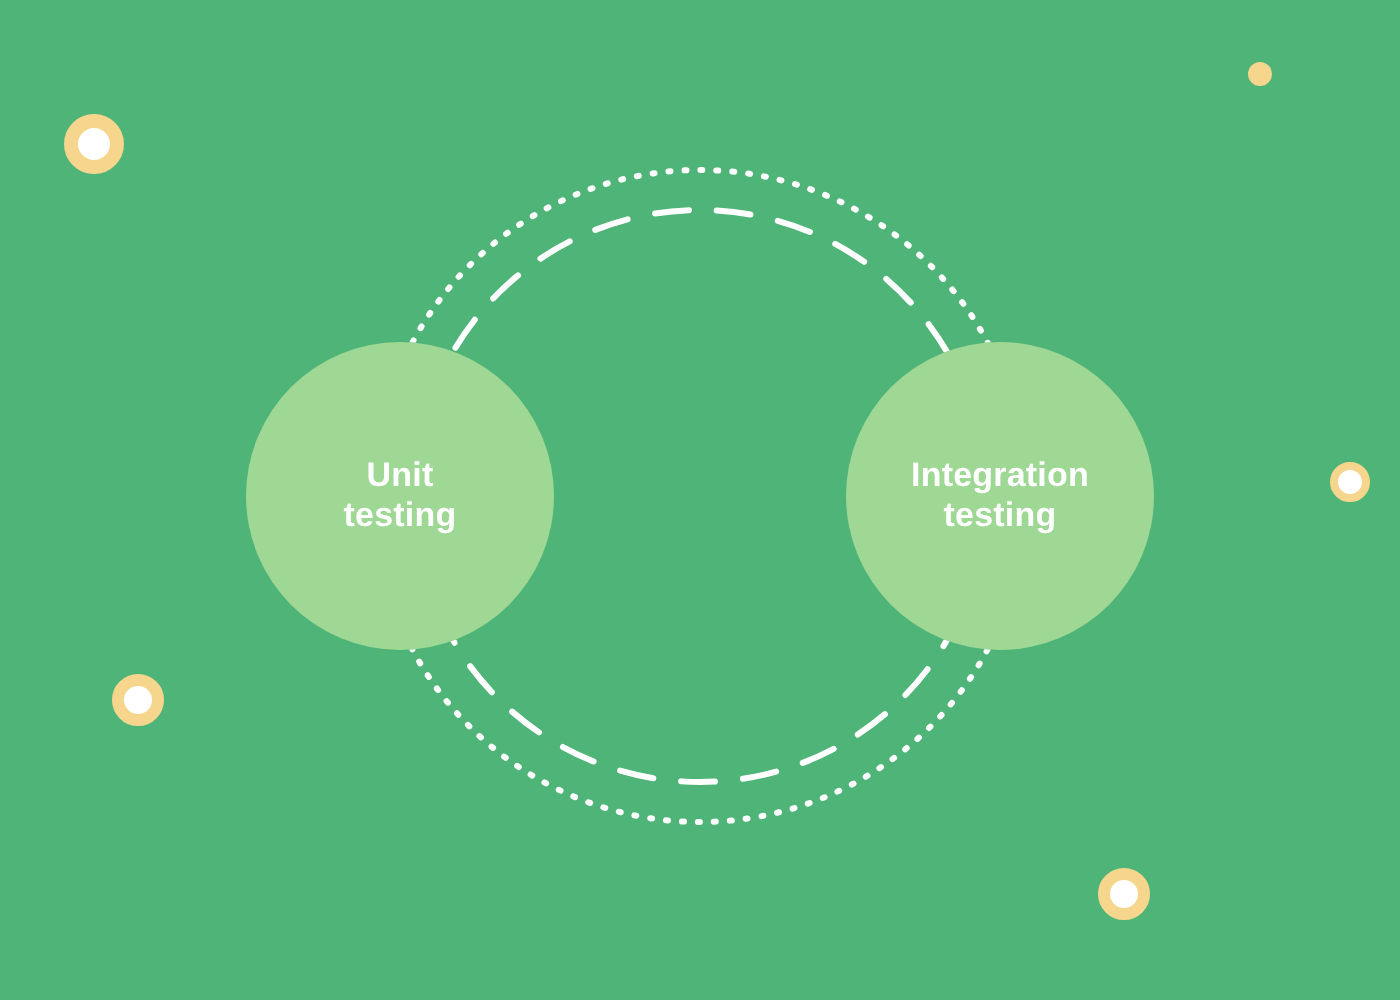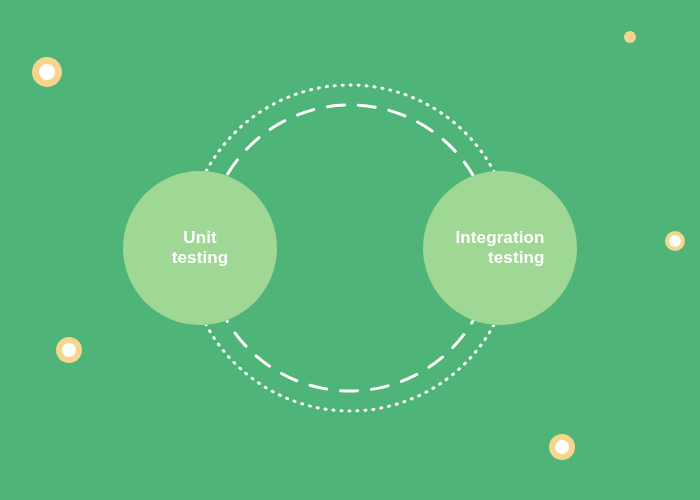--- a/index.html
+++ b/index.html
@@ -68,21 +68,21 @@
       <circle id="ring-inner" cx="350" cy="248" r="143" fill="none" stroke="#ffffff" stroke-width="3" stroke-linecap="round" stroke-dasharray="17 14"></circle>
     </g>
   </svg>
 
   <div class="node" id="node-0" style="left: 123px; top: 171px; width: 154px; height: 154px; background: rgb(158, 216, 148);">
     <div class="node-label" style="color: rgb(255, 255, 255);">Unit
 testing</div>
   </div>
 
   <div class="node" id="node-1" style="left: 423px; top: 171px; width: 154px; height: 154px; background: rgb(158, 216, 148);">
-    <div class="node-label" style="color: rgb(255, 255, 255); text-align: right;">Integration
+    <div class="node-label" style="color: rgb(255, 255, 255);">Integration
 testing</div>
   </div>
 
   <div class="deco-dot" id="deco-0" style="left: 32px; top: 57px; width: 30px; height: 30px; background: rgb(255, 255, 255); border: 7px solid rgb(246, 213, 140);"></div>
   <div class="deco-dot" id="deco-1" style="left: 624px; top: 31px; width: 12px; height: 12px; background: rgb(246, 213, 140);"></div>
   <div class="deco-dot" id="deco-2" style="left: 665px; top: 231px; width: 20px; height: 20px; background: rgb(255, 255, 255); border: 4.5px solid rgb(246, 213, 140);"></div>
   <div class="deco-dot" id="deco-3" style="left: 56px; top: 337px; width: 26px; height: 26px; background: rgb(255, 255, 255); border: 6px solid rgb(246, 213, 140);"></div>
   <div class="deco-dot" id="deco-4" style="left: 549px; top: 434px; width: 26px; height: 26px; background: rgb(255, 255, 255); border: 6px solid rgb(246, 213, 140);"></div>
 
 </div>

